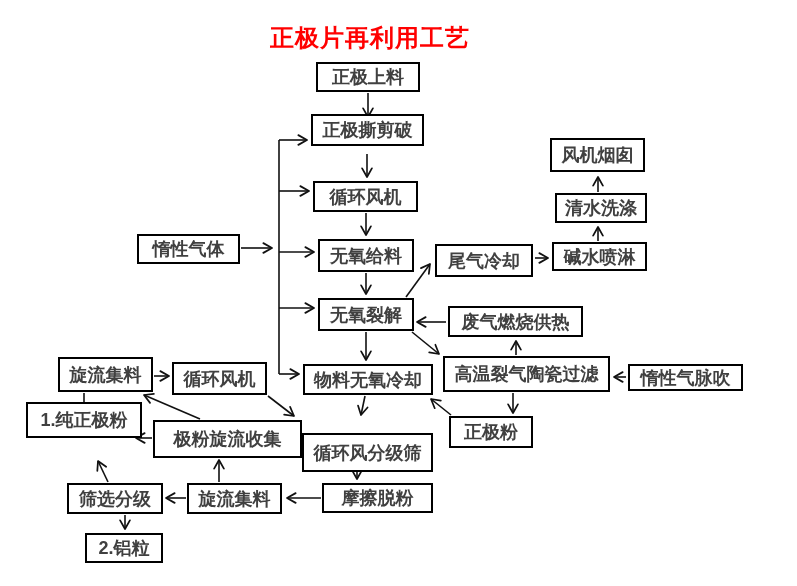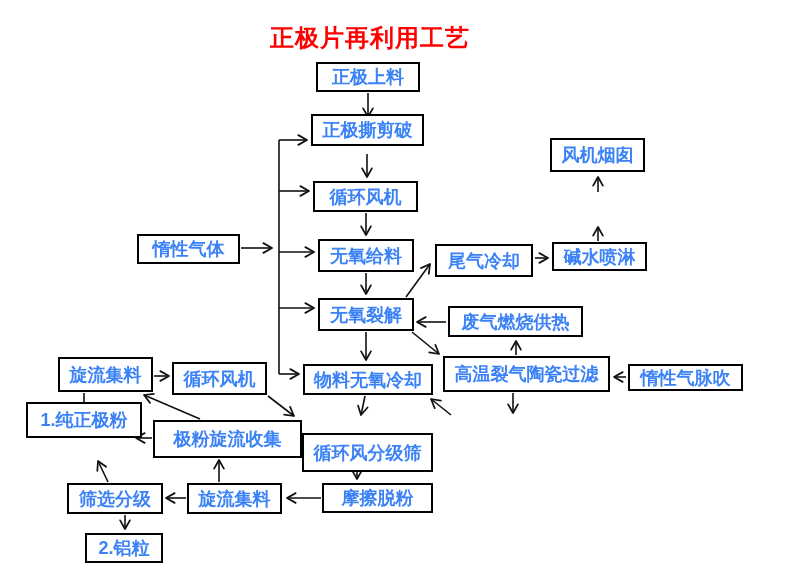--- a/index.html
+++ b/index.html
@@ -3,21 +3,21 @@
 <meta charset="utf-8">
 <style>
   html,body{margin:0;padding:0;background:#ffffff;}
   body{font-family:"Liberation Sans","DejaVu Sans",sans-serif;}
   .canvas{position:relative;width:797px;height:586px;background:#ffffff;overflow:hidden;padding-left:22px;}
   .edges{position:absolute;left:0;top:0;width:797px;height:586px;pointer-events:none;}
   .title{position:absolute;left:230px;top:22px;width:280px;text-align:center;
          font-size:24px;font-weight:700;color:#ff0000;letter-spacing:1px;white-space:nowrap;}
   .node{position:absolute;box-sizing:border-box;border:2px solid #000000;background:#ffffff;
         display:flex;align-items:center;justify-content:center;
-        font-size:18px;font-weight:700;color:#3b82f6;white-space:nowrap;line-height:1;}
+        font-size:18px;font-weight:700;color:#404040;white-space:nowrap;line-height:1;}
 </style>
 </head>
 <body>
 
 <div class="canvas">
 
   <svg class="edges" width="797" height="586" viewBox="0 0 797 586" xmlns="http://www.w3.org/2000/svg">
     <defs>
       <marker id="ah" viewBox="0 0 12 12" refX="10" refY="6" markerWidth="13" markerHeight="13" orient="auto" markerUnits="userSpaceOnUse">
         <path d="M2,1.5 L10,6 L2,10.5" fill="none" stroke="#111111" stroke-width="1.6" stroke-linecap="round" stroke-linejoin="round"></path>
@@ -68,26 +68,28 @@
 
   <div class="title">正极片再利用工艺</div>
 
   <div class="node" style="left:316px;top:62px;width:104px;height:30px">正极上料</div>
   <div class="node" style="left:311px;top:114px;width:113px;height:32px">正极撕剪破</div>
   <div class="node" style="left:313px;top:181px;width:105px;height:31px">循环风机</div>
   <div class="node" style="left:137px;top:234px;width:103px;height:30px">惰性气体</div>
   <div class="node" style="left:318px;top:239px;width:96px;height:33px">无氧给料</div>
   <div class="node" style="left:435px;top:244px;width:98px;height:33px">尾气冷却</div>
   <div class="node" style="left:552px;top:242px;width:95px;height:29px">碱水喷淋</div>
+  <div class="node" style="left:555px;top:193px;width:92px;height:30px">清水洗涤</div>
   <div class="node" style="left:318px;top:298px;width:96px;height:33px">无氧裂解</div>
   <div class="node" style="left:550px;top:138px;width:95px;height:34px">风机烟囱</div>
   <div class="node" style="left:448px;top:306px;width:135px;height:31px">废气燃烧供热</div>
   <div class="node" style="left:303px;top:364px;width:130px;height:31px">物料无氧冷却</div>
   <div class="node" style="left:443px;top:356px;width:167px;height:36px">高温裂气陶瓷过滤</div>
   <div class="node" style="left:628px;top:364px;width:115px;height:27px">惰性气脉吹</div>
+  <div class="node" style="left:449px;top:416px;width:84px;height:32px">正极粉</div>
   <div class="node" style="left:58px;top:357px;width:95px;height:35px">旋流集料</div>
   <div class="node" style="left:172px;top:362px;width:95px;height:33px">循环风机</div>
   <div class="node" style="left:26px;top:402px;width:116px;height:36px">1.纯正极粉</div>
   <div class="node" style="left:153px;top:420px;width:149px;height:38px">极粉旋流收集</div>
   <div class="node" style="left:302px;top:433px;width:131px;height:39px">循环风分级筛</div>
   <div class="node" style="left:322px;top:483px;width:111px;height:30px">摩擦脱粉</div>
   <div class="node" style="left:187px;top:483px;width:95px;height:31px">旋流集料</div>
   <div class="node" style="left:67px;top:483px;width:96px;height:31px">筛选分级</div>
   <div class="node" style="left:85px;top:533px;width:78px;height:30px">2.铝粒</div>
 

